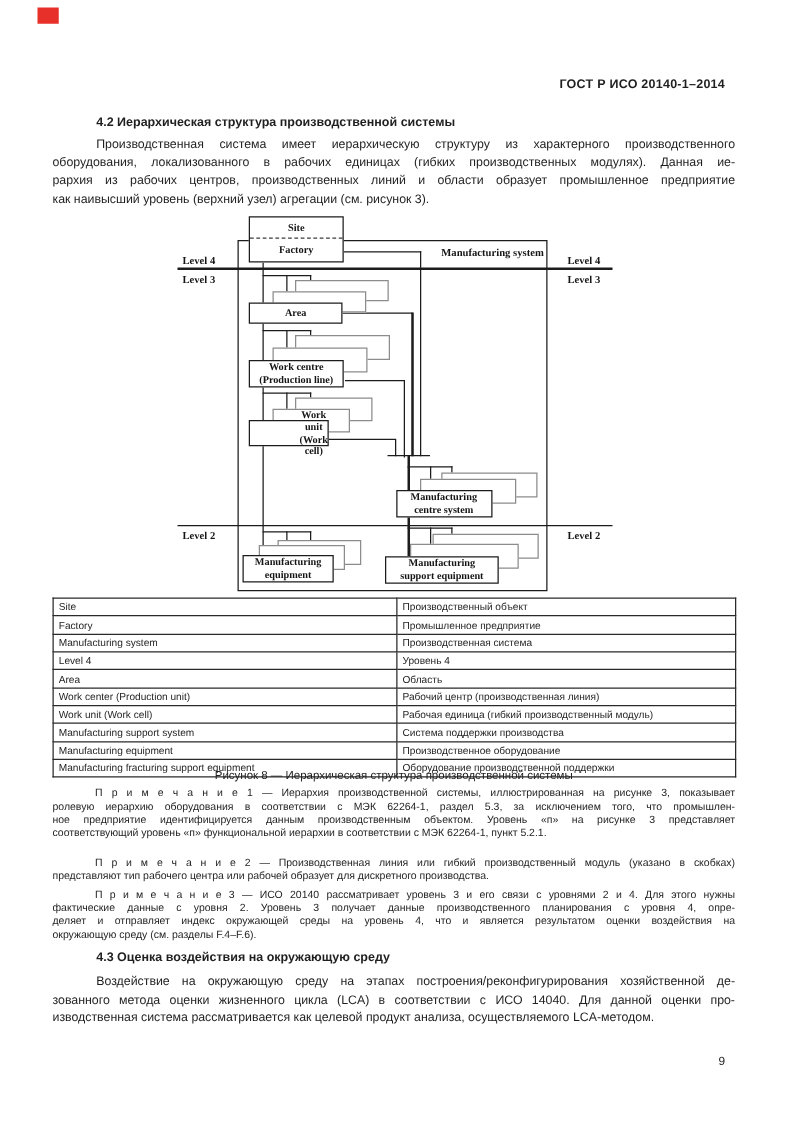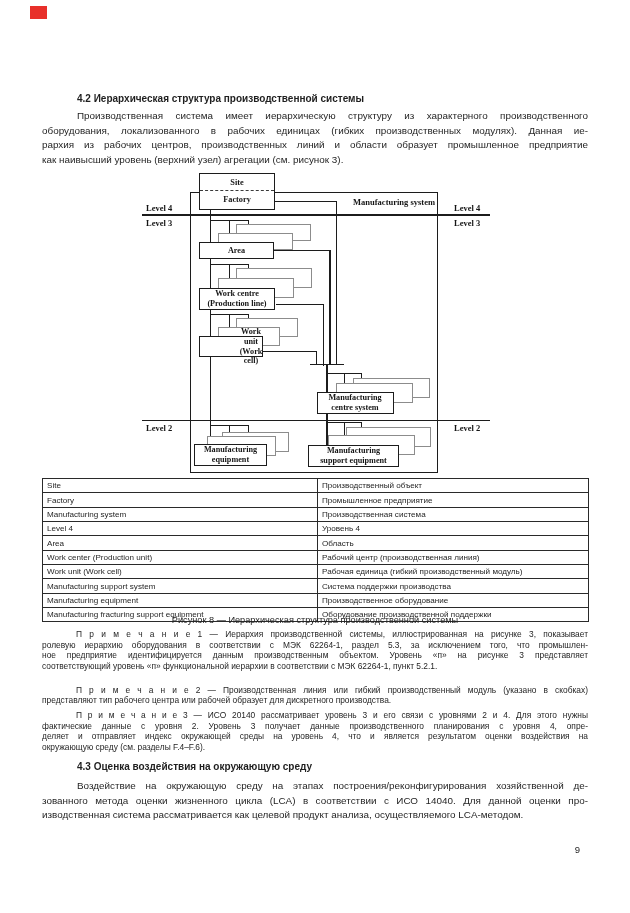--- a/index.html
+++ b/index.html
@@ -44,20 +44,21 @@
              font-family:"Liberation Sans",sans-serif;color:#1f1f1f;overflow:hidden;white-space:nowrap;}
   .legend td.c1{width:268px;}
 </style>
 </head>
 <body>
 
 <div class="sheet">
 
   <div class="corner" style="background: rgb(232, 48, 42);"></div>
 
+  <div class="doc-header">ГОСТ Р ИСО 20140-1–2014</div>
 
   <div class="h-sec" style="top:92.5px;">4.2 Иерархическая структура производственной системы</div>
 
   <div class="para" style="top:109px;">
       <div class="ln first">Производственная система имеет иерархическую структуру из характерного производственного</div>
       <div class="ln">оборудования, локализованного в рабочих единицах (гибких производственных модулях). Данная ие-</div>
       <div class="ln">рархия из рабочих центров, производственных линий и области образует промышленное предприятие</div>
       <div class="ln last">как наивысший уровень (верхний узел) агрегации (см. рисунок 3).</div>
     </div>
 

